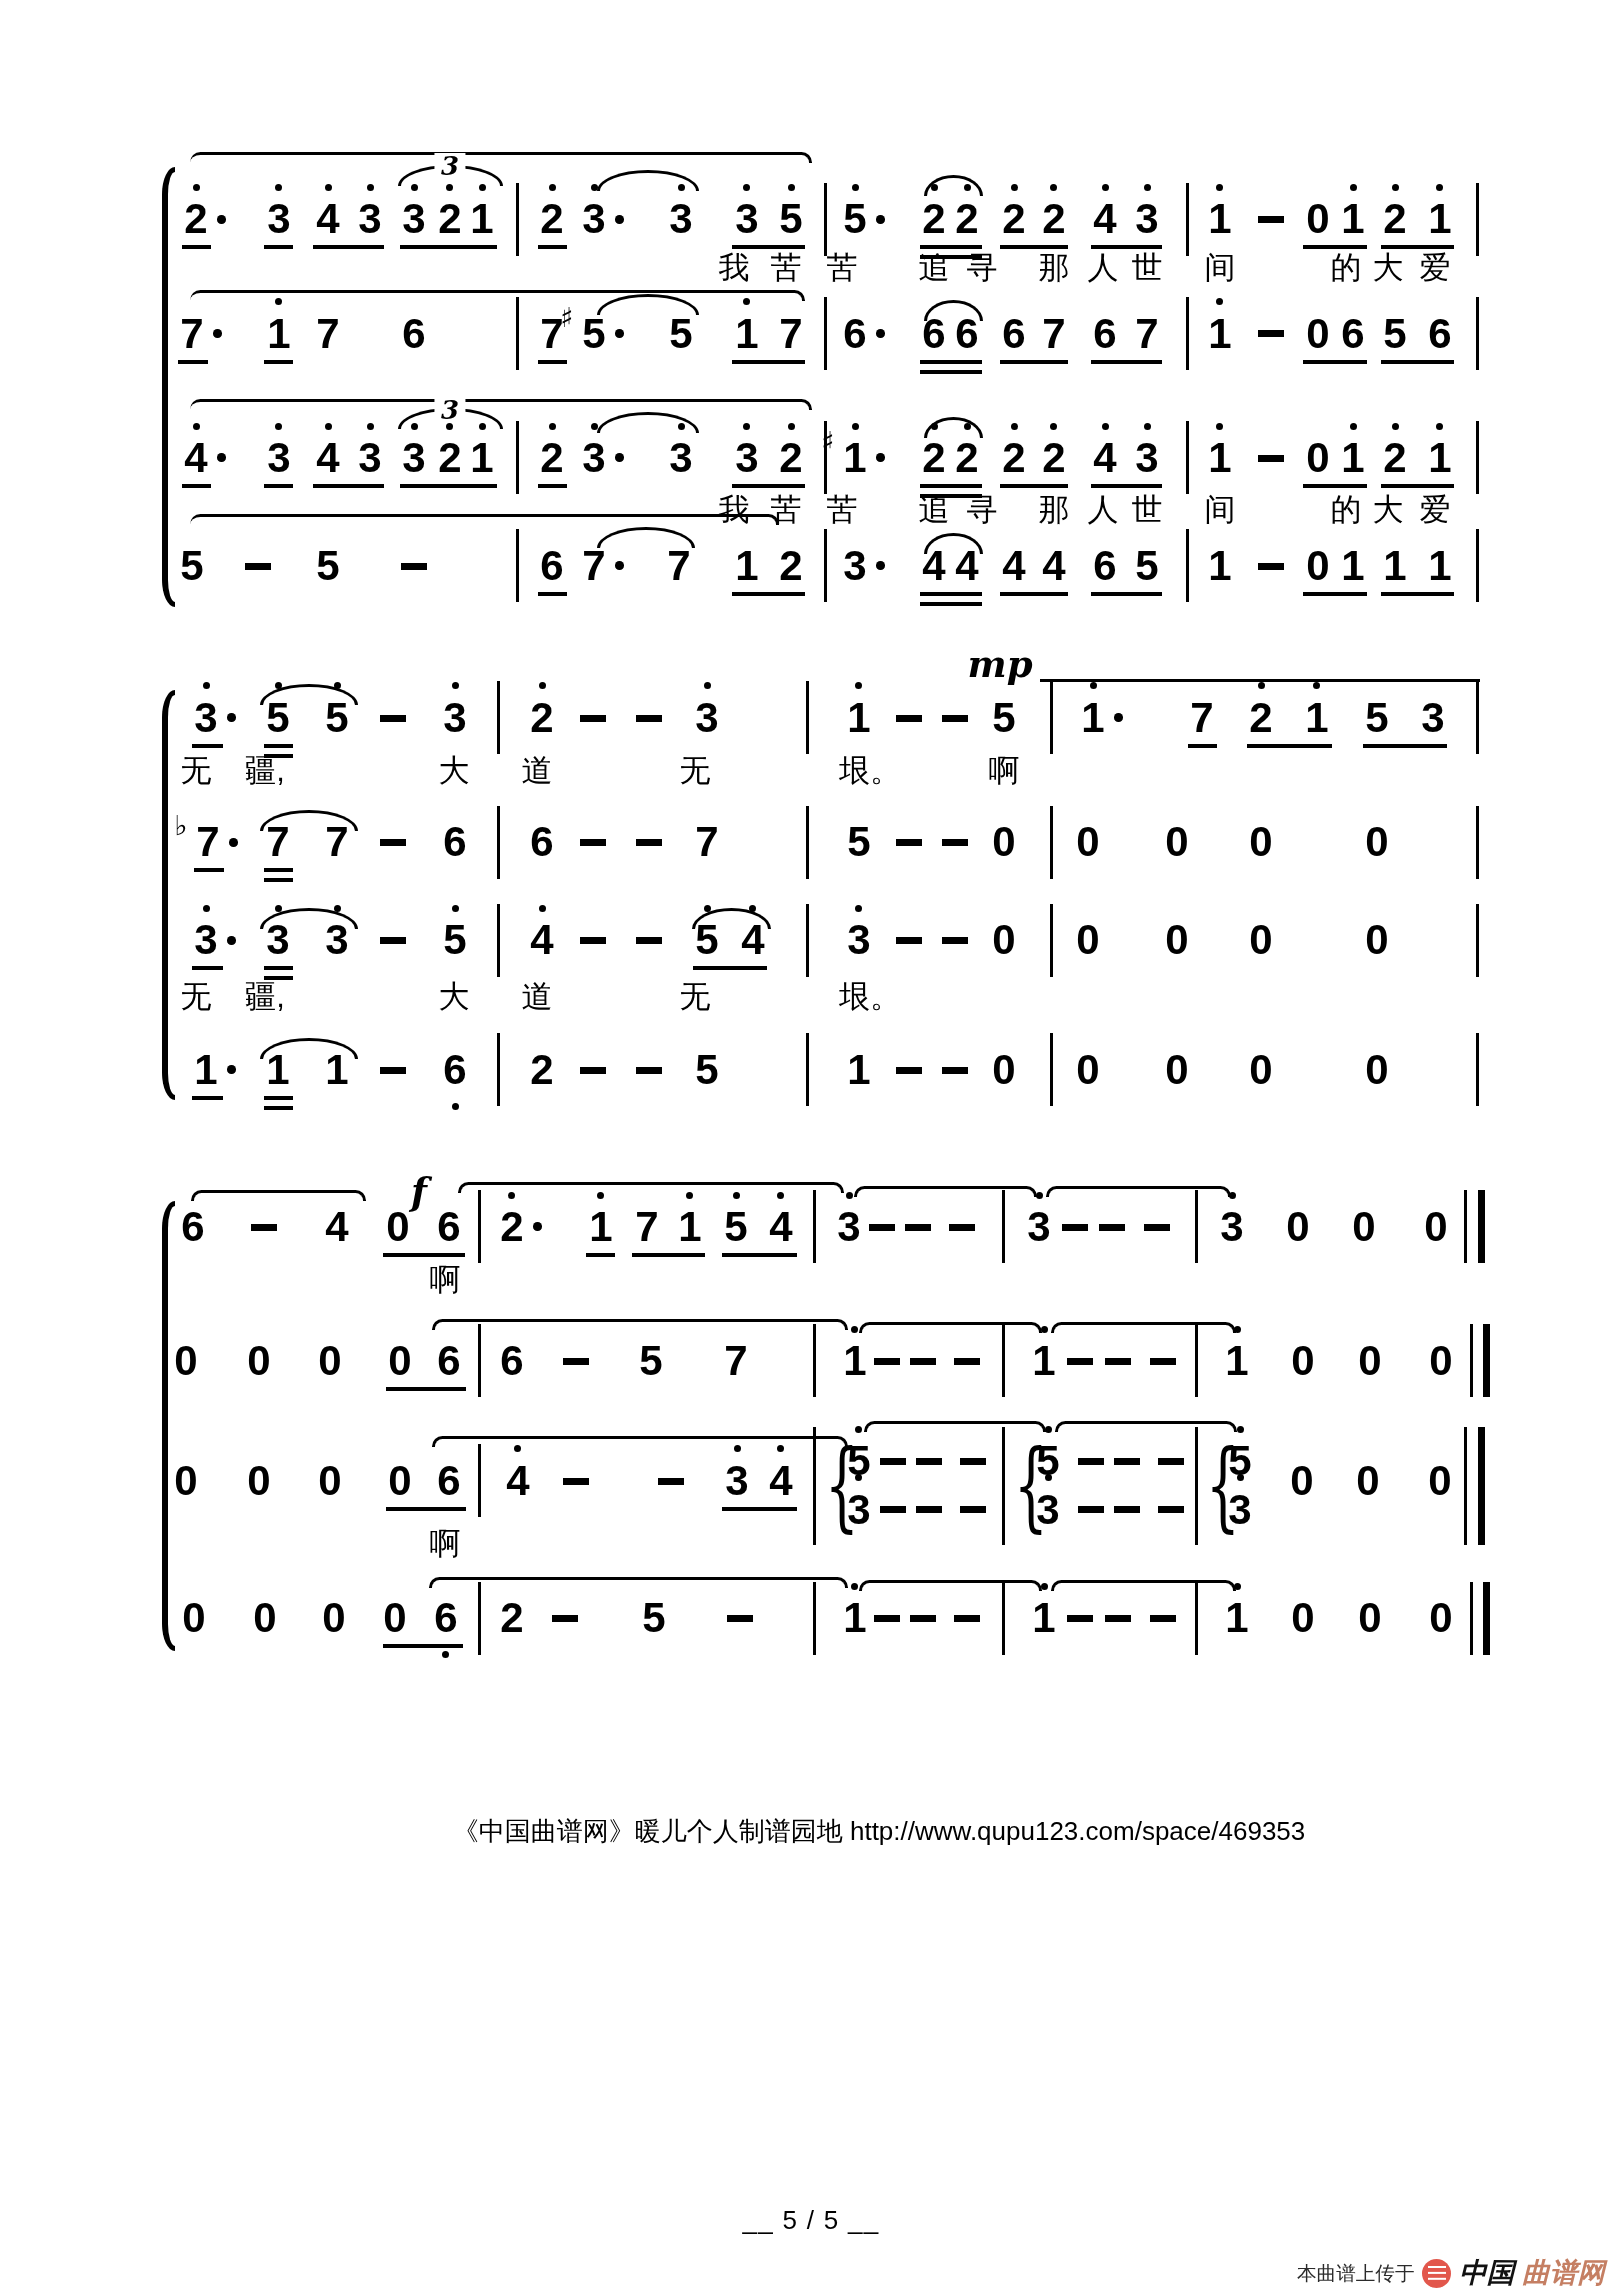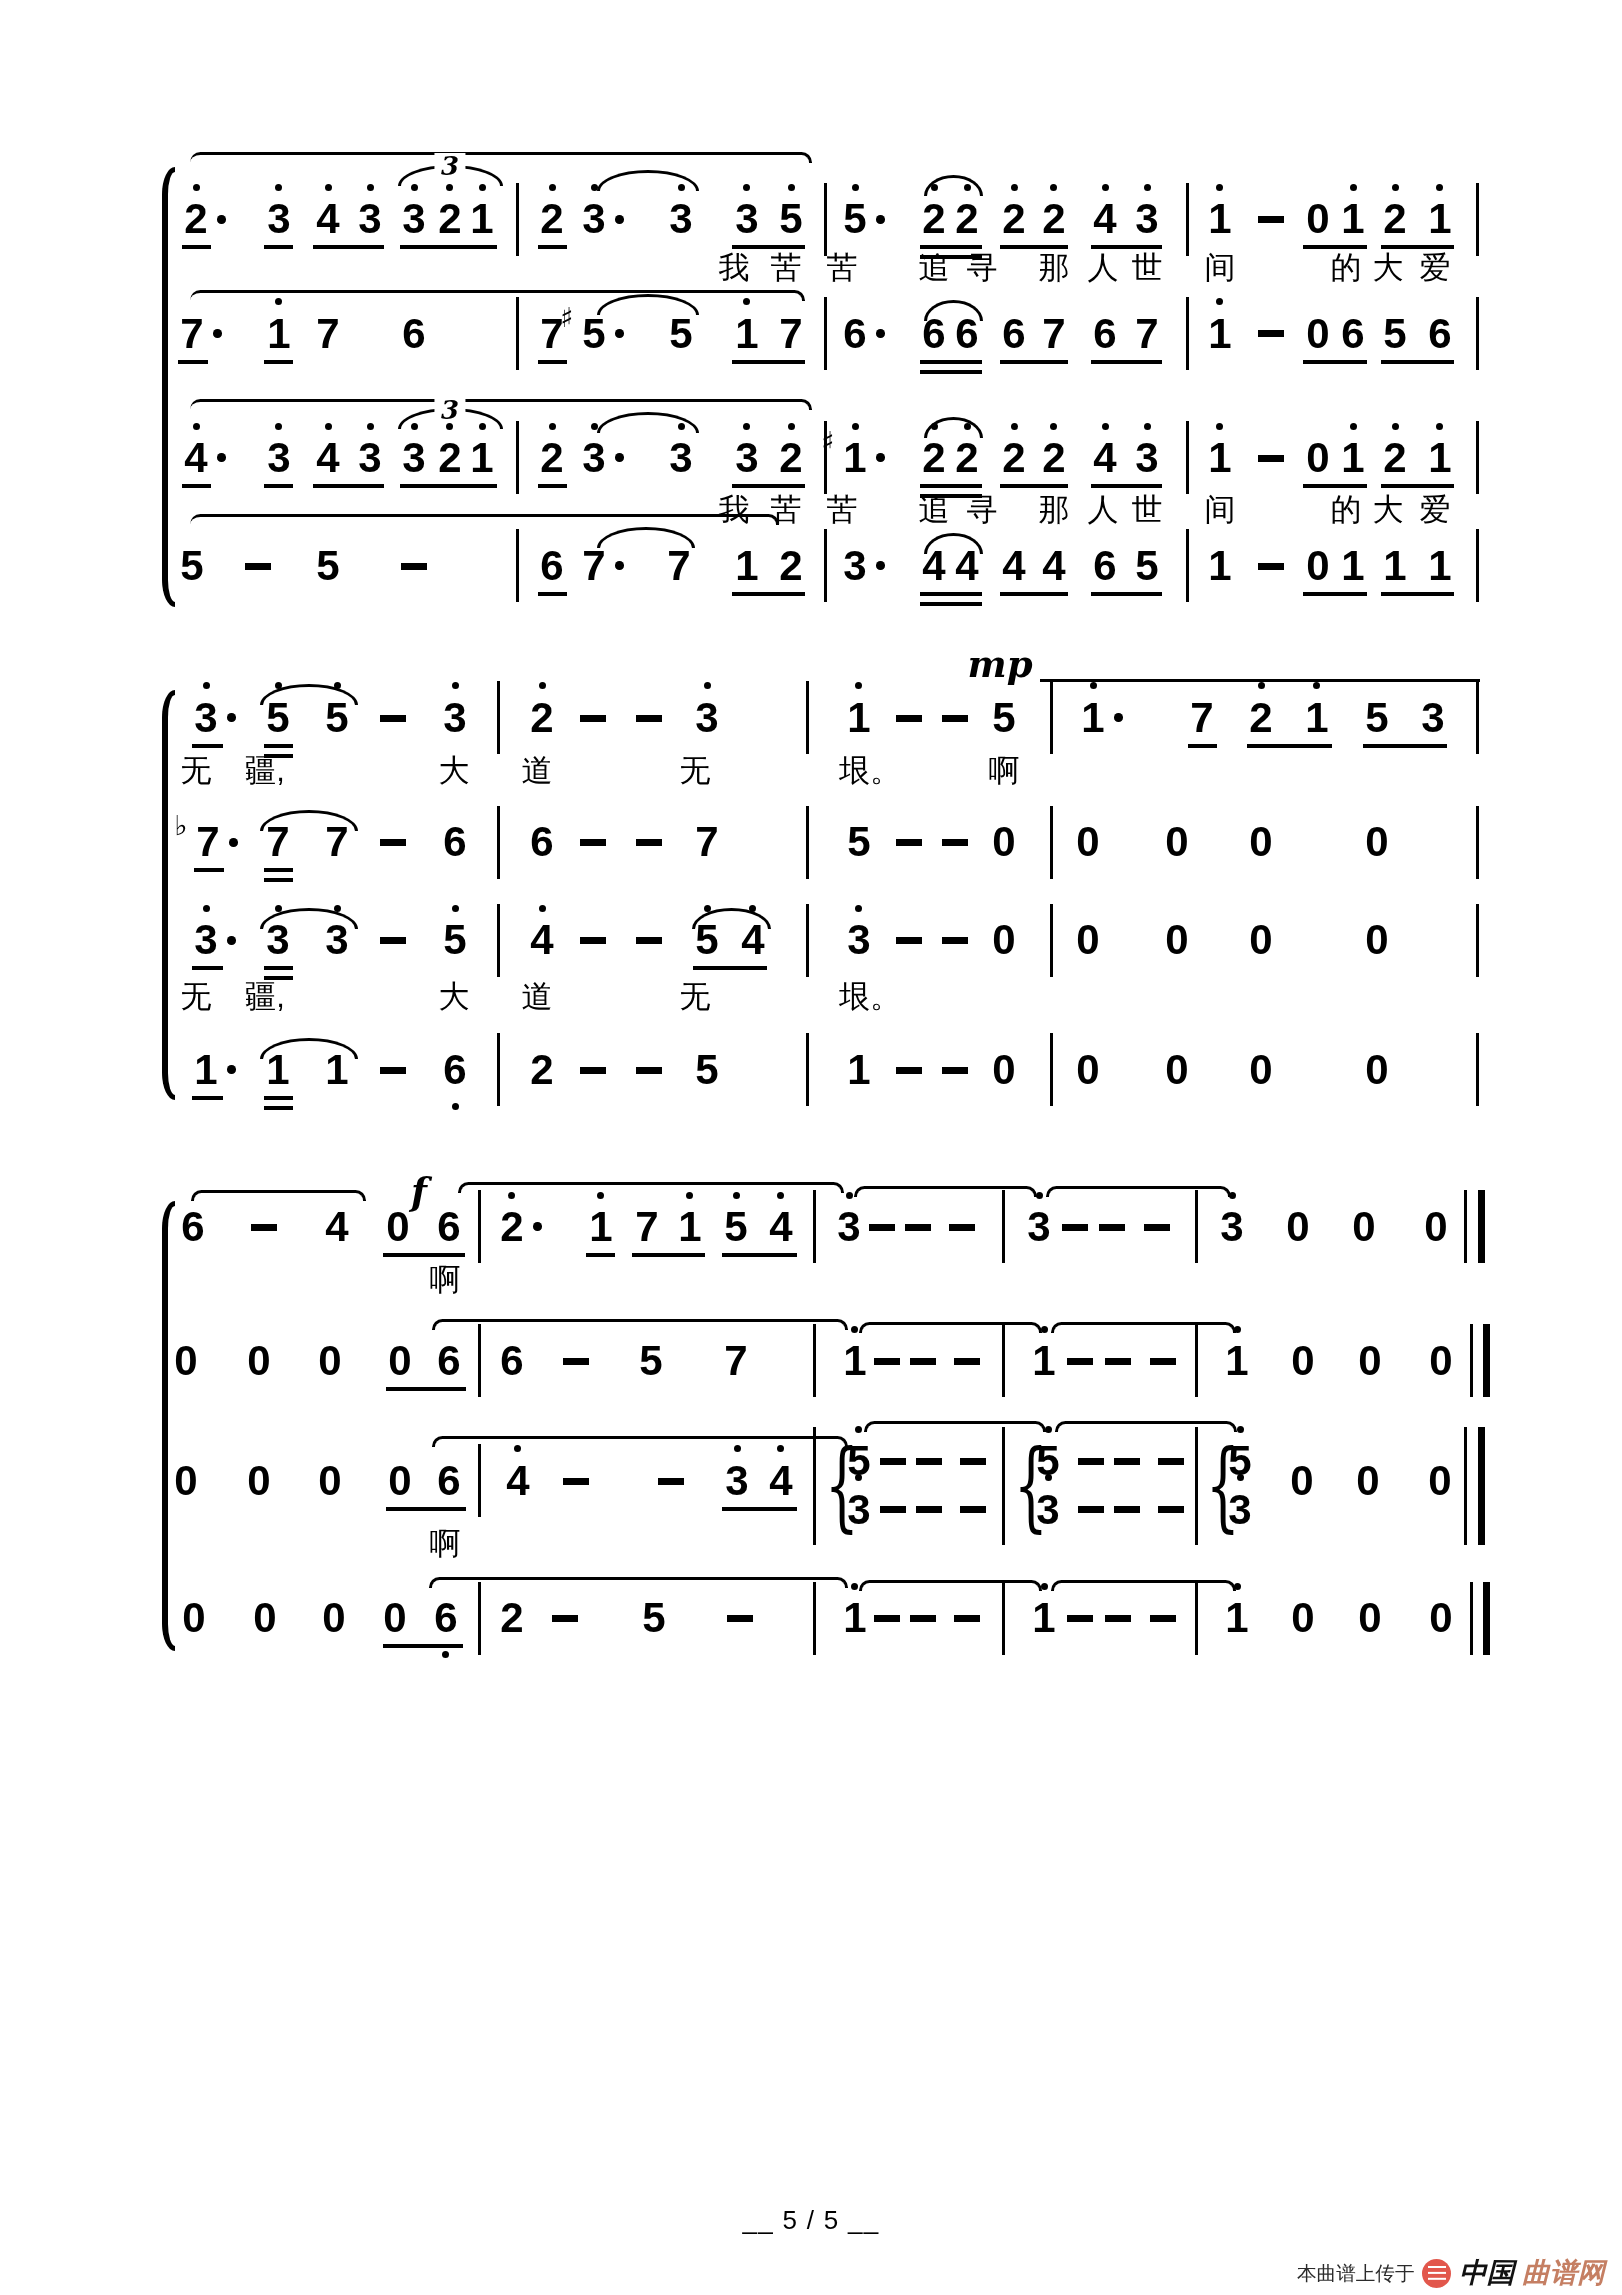--- a/index.html
+++ b/index.html
@@ -617,20 +617,21 @@
       <div class="num" style="left: 1441px; top: 1618px;">0</div>
       <div class="bar" style="left: 1470px; top: 1582px; height: 73px;"></div>
       <div class="barthick" style="left: 1483px; top: 1582px; height: 73px;"></div>
       <div class="beam" style="left: 383px; top: 1644px; width: 80px;"></div>
       <div class="phr" style="left: 429px; top: 1577px; width: 419px;"></div>
       <div class="phr" style="left: 859px; top: 1580px; width: 183px;"></div>
       <div class="phr" style="left: 1051px; top: 1580px; width: 185px;"></div>
       <div class="lyr" style="left: 445px; top: 1280px;">啊</div>
       <div class="lyr" style="left: 445px; top: 1544px;">啊</div>
     </div>
+  <div class="credit">《中国曲谱网》暖儿个人制谱园地  http://www.qupu123.com/space/469353</div>
   <div class="pagenum">__ 5 / 5 __</div>
   <div class="wm">
     <span class="wm-prefix">本曲谱上传于</span>
     <span class="wm-logo">
         <span class="wm-lines"></span>
       </span>
     <span class="wm-cn">中国</span>
     <span class="wm-site">曲谱网</span>
   </div>
 </div>

